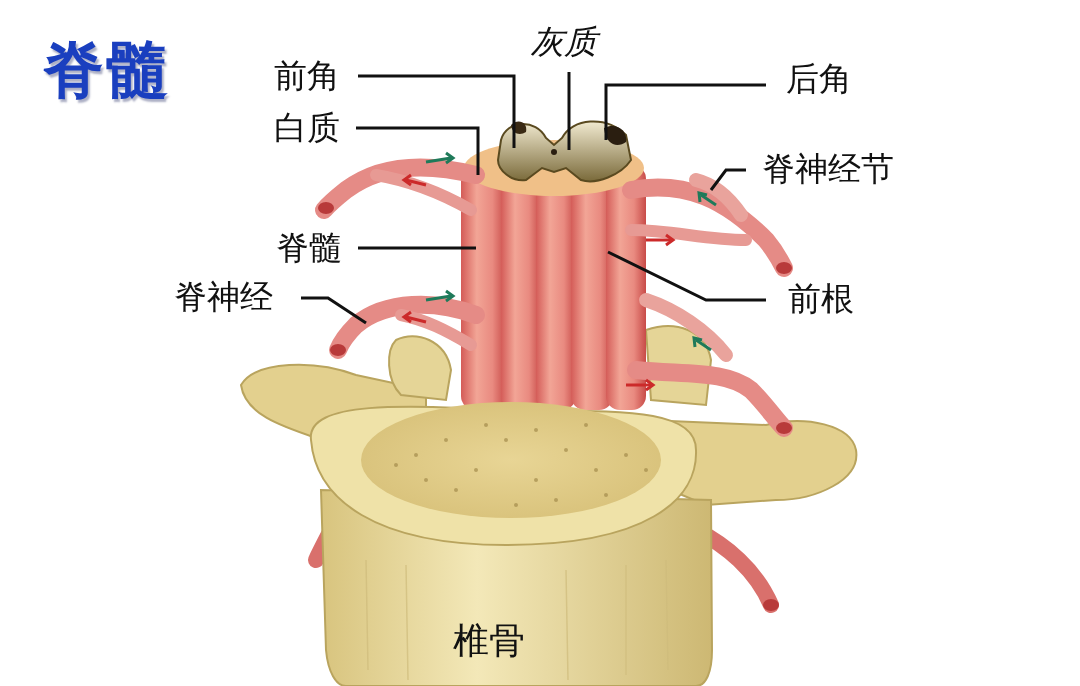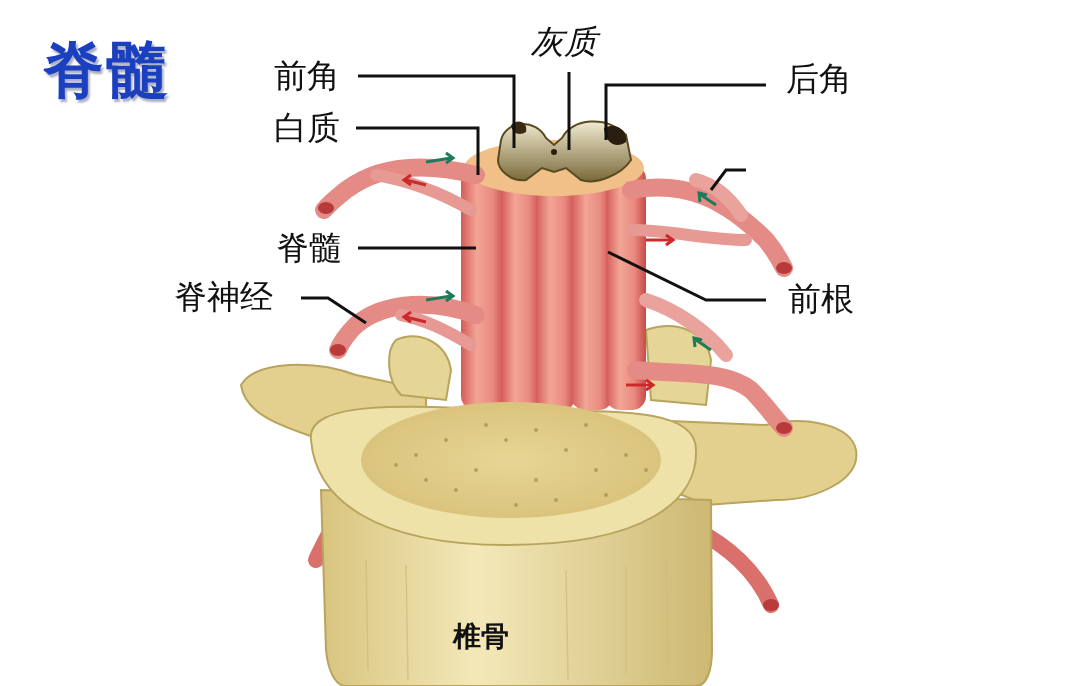--- a/index.html
+++ b/index.html
@@ -162,17 +162,18 @@
       <path d="M602,252 L700,300 L760,300"></path>
     </g>
   </svg>
 
   <div class="title">脊髓</div>
 
   <div class="label" style="left:268px; top:59px;">前角</div>
   <div class="label" style="left:268px; top:111px;">白质</div>
   <div class="label" style="left:525px; top:25px;font-style:italic;">灰质</div>
   <div class="label" style="left:780px; top:62px;">后角</div>
+  <div class="label" style="left:756px; top:152px;">脊神经节</div>
   <div class="label" style="left:270px; top:231px;">脊髓</div>
   <div class="label" style="left:168px; top:280px;text-align:right;">脊神经</div>
   <div class="label" style="left:782px; top:285px;font-family:Liberation Mono, monospace;">前根</div>
-  <div class="label" style="left:447px; top:623px; font-size:28px;font-weight:bold;">椎骨</div>
+  <div class="label" style="left:447px; top:623px; font-size:36px;">椎骨</div>
 </div>
 
 </body></html>

